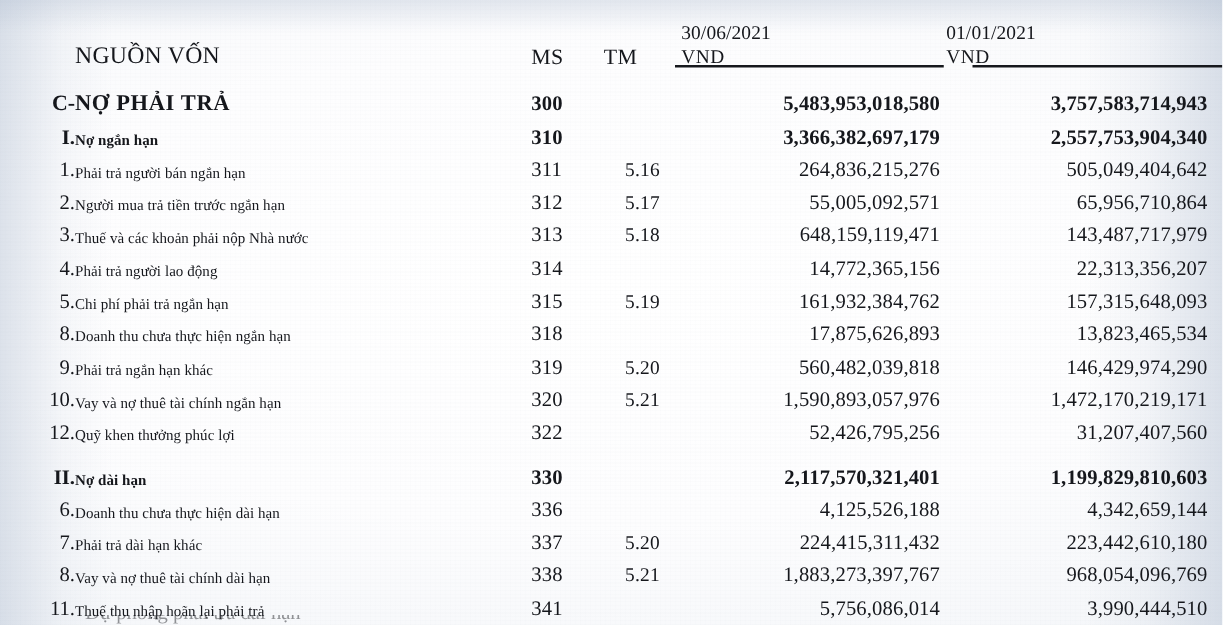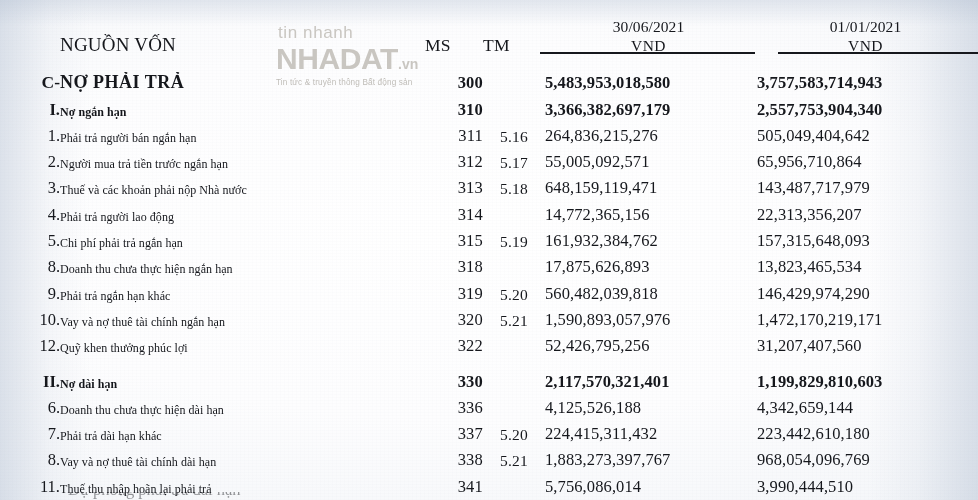--- a/index.html
+++ b/index.html
@@ -122,21 +122,21 @@
     padding-left: 62px;
     padding-bottom: 1px;
   }
   .hdr-ms, .hdr-tm {
     font-size: 17.5px;
     font-weight: bold;
     padding-bottom: 2px;
     letter-spacing: .3px;
   }
   .hdr-val {
-    text-align: center;
+    text-align: left;
     font-size: 15.5px;
     font-weight: bold;
     line-height: 1.22;
     padding-bottom: 3px;
     padding-right: 2px;
     position: relative;
   }
   .hdr-val .date  { display: block; letter-spacing: .1px; white-space: nowrap; }
   .hdr-val .unit  { display: block; letter-spacing: .4px; }
   .hdr-val.col1 { padding-right: 5px; }
@@ -161,31 +161,31 @@
     font-size: 16.5px;
     white-space: nowrap;
   }
   .label {
     font-size: 12px;
     padding-left: 8px;
     white-space: nowrap;
     letter-spacing: .05px;
   }
   .ms {
-    text-align: right;
+    text-align: left;
     font-size: 16.5px;
     letter-spacing: .2px;
   }
   .tm {
     text-align: center;
     font-size: 15.5px;
     letter-spacing: .2px;
   }
   .val {
-    text-align: left;
+    text-align: right;
     font-size: 16.5px;
     white-space: nowrap;
     letter-spacing: .1px;
   }
   .val.col1 { padding-right: 5px; }
   .val.col2 { padding-right: 12px; }
 
   tr.bold .idx,
   tr.bold .label,
   tr.bold .ms,
@@ -211,25 +211,20 @@
 </style>
 </head>
 <body>
 
 <div id="page">
   <div id="paper-noise"></div>
   <div id="edge-shade-left"></div>
   <div id="edge-shade-right"></div>
   <div id="edge-shade-top"></div>
 
-  <div id="watermark">
-    <div class="wm-top">tin nhanh</div>
-    <div class="wm-main"><span>NHADAT</span><span class="wm-dotvn">.vn</span></div>
-    <div class="wm-sub">Tin tức &amp; truyền thông Bất động sản</div>
-  </div>
 
   <table class="sheet">
     <colgroup>
       <col class="c-idx">
         <col class="c-label">
         <col class="c-ms">
         <col class="c-tm">
         <col class="c-v1">
         <col class="c-v2">
     </colgroup>

